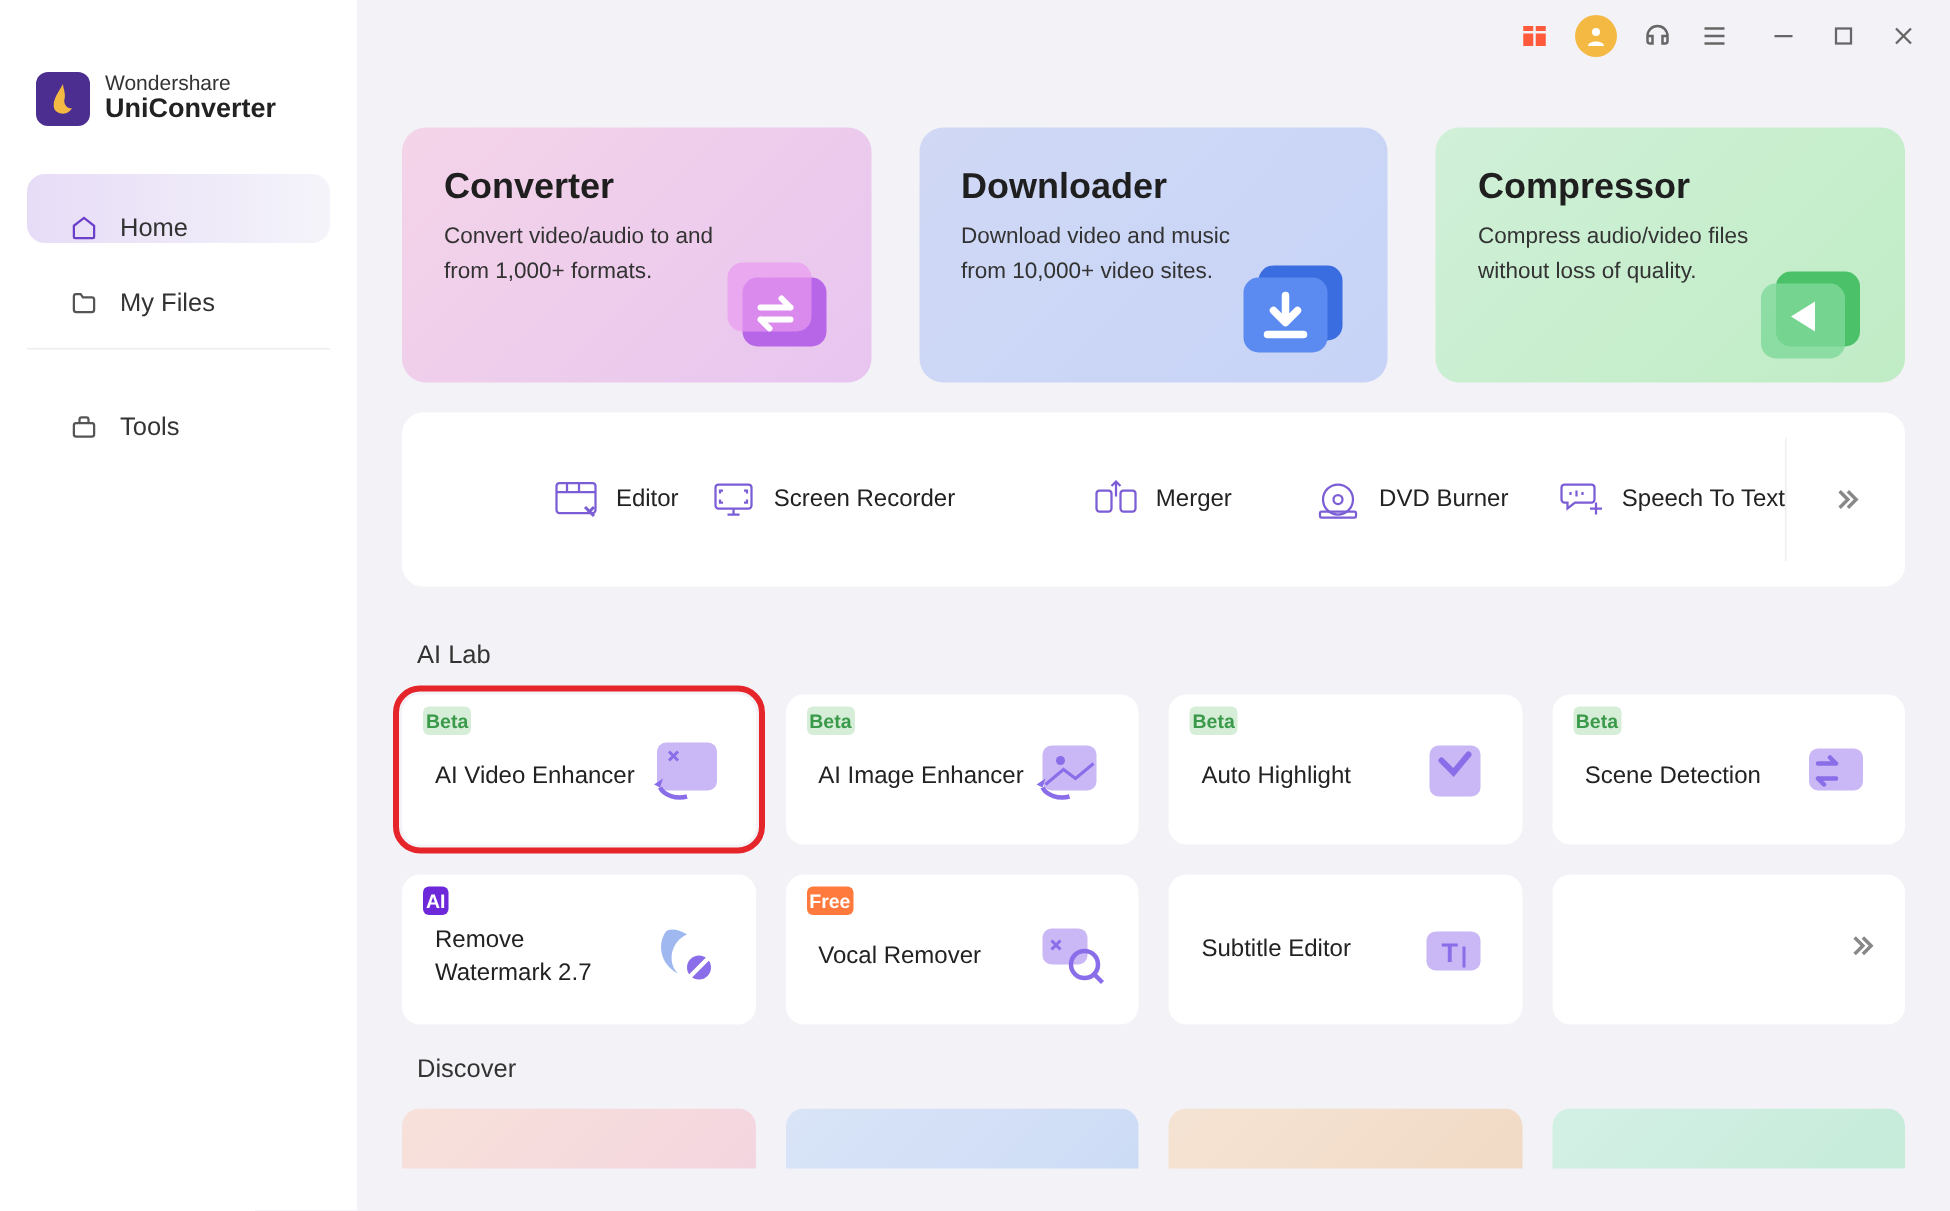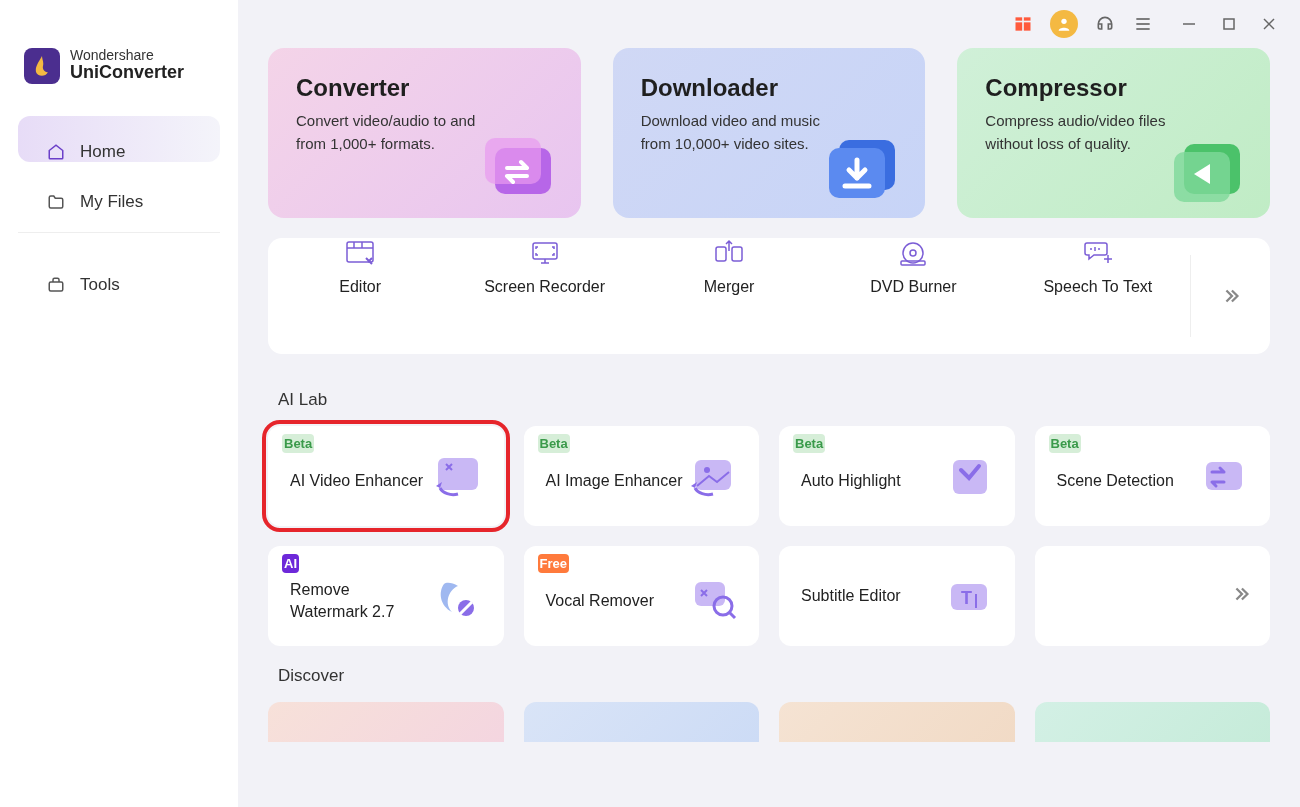--- a/index.html
+++ b/index.html
@@ -21,32 +21,32 @@
 .divider { height: 1px; background: #eee; margin: 16px 0; }
 
 
 .topbar { position: absolute; top: 0; right: 0; height: 48px; display: flex; align-items: center; gap: 16px; padding: 0 20px; }
 .topbar-icon { width: 22px; height: 22px; display: flex; align-items: center; justify-content: center; cursor: pointer; color: #666; }
 .avatar { width: 28px; height: 28px; border-radius: 50%; background: #f4b942; display: flex; align-items: center; justify-content: center; }
 .win-controls { display: flex; gap: 18px; margin-left: 8px; }
 
 
 .main { flex: 1; padding: 48px 30px 0 30px; overflow-y: auto; }
-.hero-row { display: flex; gap: 32px; margin-bottom: 20px; }
+.hero-row { display: flex; gap: 32px; margin-bottom: 20px; margin-top: 37px; }
 .hero-card { flex: 1; height: 170px; border-radius: 16px; padding: 26px 28px; position: relative; overflow: hidden; cursor: pointer; }
 .hero-card.converter { background: linear-gradient(135deg, #f4d4e8 0%, #e8c5f0 100%); }
 .hero-card.downloader { background: linear-gradient(135deg, #d0d8f5 0%, #c7d4f7 100%); }
 .hero-card.compressor { background: linear-gradient(135deg, #d0f0d8 0%, #c0ecc5 100%); }
 .hero-title { font-size: 24px; font-weight: 600; color: #1f1f1f; margin-bottom: 8px; }
 .hero-desc { font-size: 15px; color: #333; line-height: 1.5; max-width: 200px; }
 .hero-icon { position: absolute; right: 16px; bottom: 10px; width: 88px; height: 80px; }
 
 
 .tools-row { background: #fff; border-radius: 14px; height: 116px; display: flex; align-items: center; position: relative; margin-bottom: 36px; }
-.tool-item { flex: 1; display: flex; flex-direction: column; align-items: center; justify-content: flex-start; gap: 10px; cursor: pointer; height: 100%; }
+.tool-item { flex: 1; display: flex; flex-direction: row; align-items: center; justify-content: flex-end; gap: 10px; cursor: pointer; height: 100%; }
 .tool-icon { width: 34px; height: 30px; display: flex; align-items: center; justify-content: center; color: #7b5dd6; }
 .tool-label { font-size: 16px; color: #222; }
 .tools-next { width: 80px; display: flex; align-items: center; justify-content: center; border-left: 1px solid #eee; height: 70%; cursor: pointer; color: #888; }
 
 
 .section-title { font-size: 17px; color: #333; margin: 0 0 16px 10px; }
 .grid { display: grid; grid-template-columns: repeat(4, 1fr); gap: 20px; margin-bottom: 20px; }
 .card { background: #fff; border-radius: 12px; height: 100px; padding: 10px 18px 10px 22px; position: relative; cursor: pointer; display: flex; align-items: center; }
 .card.highlighted { outline: 4px solid #e6252b; outline-offset: 2px; }
 .badge { position: absolute; top: 8px; left: 14px; padding: 2px 2px; border-radius: 4px; font-size: 13px; font-weight: 600; }

